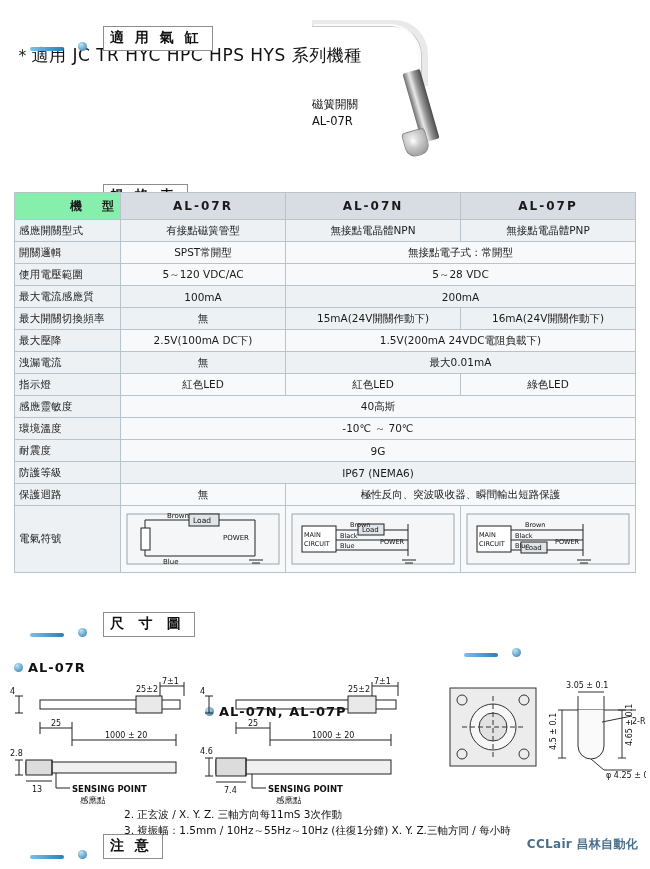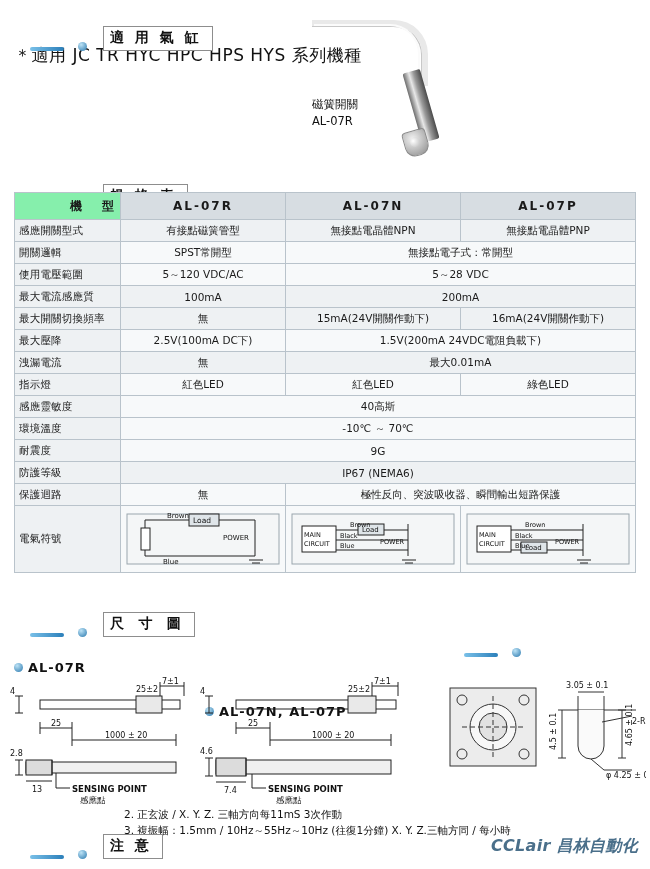--- a/index.html
+++ b/index.html
@@ -142,23 +142,22 @@
   .d2{left:205px;top:660px;margin-top:44px;}
   .draw{position:absolute;z-index:2;}
   
   .hdr5{position:absolute;left:14px;top:818px;}
   .notes{
     position:absolute;left:124px;top:806px;width:400px;
     font-size:10.5px;line-height:1.55;
   }
   .brand{
     position:absolute;right:12px;top:836px;
-    font-size:16px;font-weight:bold;color:#4a6f8a;
+    font-size:12px;font-weight:bold;color:#4a6f8a;
     letter-spacing:.3px;
-    font-style:italic;
   }
 </style>
 </head>
 <body>
 
 <div class="watermark">
   <div class="wm1">CCLair</div>
   <div class="wm2">昌林自動化</div>
 </div>
 

